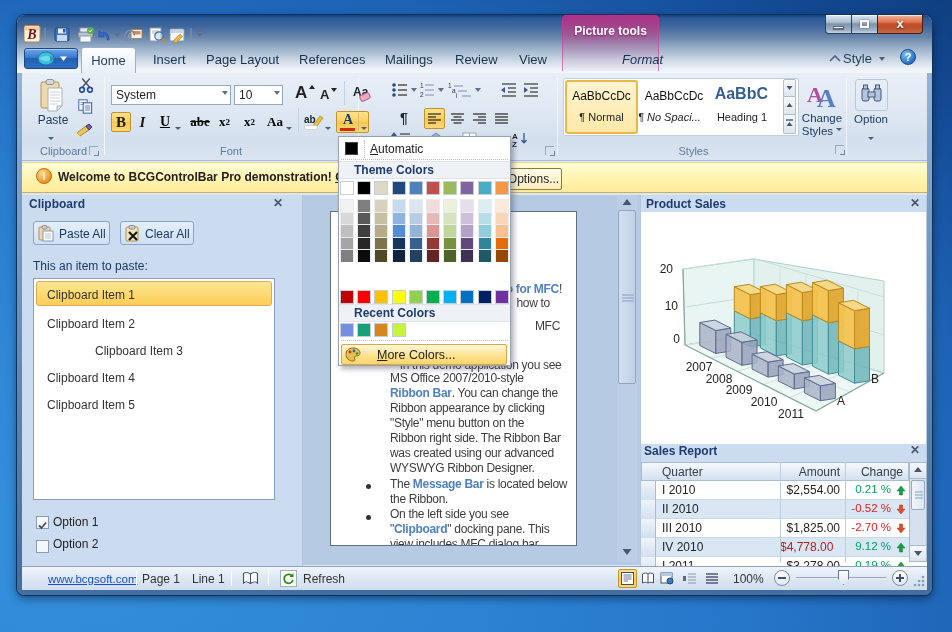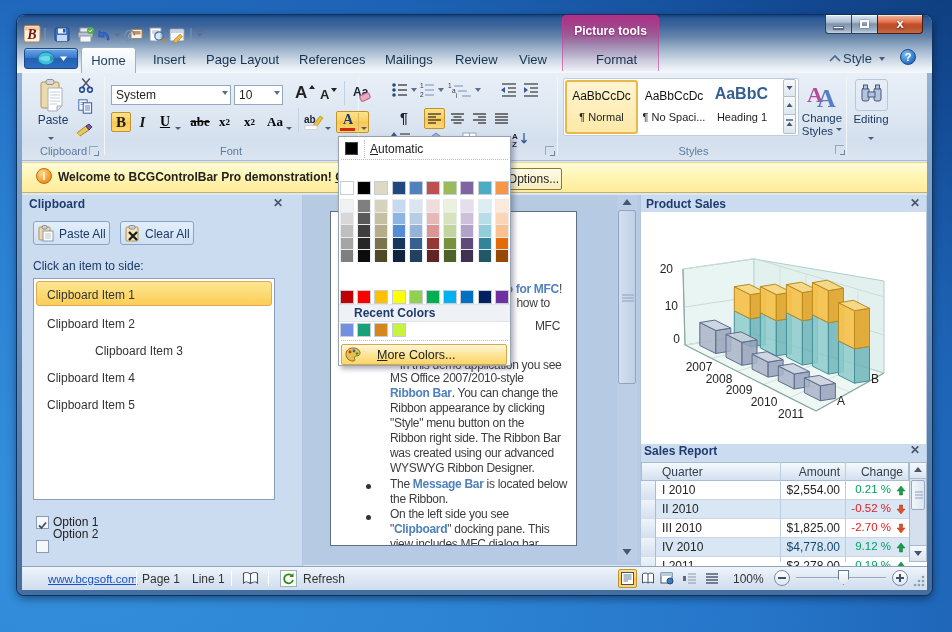--- a/index.html
+++ b/index.html
@@ -114,21 +114,21 @@
         </svg>
   </div>
 
   <div id="hometab" class="abs" style="left:64px;top:32px;width:55px;height:26px;background:linear-gradient(180deg,#fdfeff 0%,#f2f7fb 50%,#e8f0f8 100%);border:1px solid #98b2cc;border-bottom:none;border-radius:3px 3px 0 0;font-size:13px;color:#1e3c5c;text-align:center;line-height:25px;">Home</div>
   <div class="tab abs" style="left:130px;">Insert</div>
   <div class="tab abs" style="left:183px;">Page Layout</div>
   <div class="tab abs" style="left:276px;">References</div>
   <div class="tab abs" style="left:362px;">Mailings</div>
   <div class="tab abs" style="left:432px;">Review</div>
   <div class="tab abs" style="left:496px;">View</div>
-  <div class="tab abs" style="left:573px;width:50px;">Format</div>
+  <div class="tab abs" style="left:599px;width:50px;font-style:italic;">Format</div>
 
   <div class="abs" style="left:810px;top:37px;width:16px;height:14px;"><svg width="16" height="14">
           <path d="M3 9 L8 4 L13 9" fill="none" stroke="#4a6688" stroke-width="1.6"></path>
         </svg></div>
   <div class="abs" style="left:826px;top:36px;font-size:13px;color:#1e3c5c;">Style</div>
   <div class="abs" style="left:862px;top:42px;width:0;height:0;border:3.5px solid transparent;border-top:4px solid #4a6080;"></div>
   <div class="abs" style="left:883px;top:34px;width:16px;height:16px;border-radius:50%;background:radial-gradient(circle at 35% 30%,#7ec0f0,#2a72c8 70%,#1a5aa8);border:1px solid #1a4a88;color:#fff;font-size:11px;font-weight:bold;text-align:center;line-height:15px;">?</div>
  </div>
  <div id="client">
   <div id="ribbon">
@@ -343,21 +343,21 @@
           </g>
    </svg>
    <div class="launch" style="left:523px;top:73px;"></div>
 
    <div class="abs" style="left:541px;top:5px;width:236px;height:58px;background:#fff;border:1px solid #c0cede;border-radius:2px;"></div>
    <div class="abs" style="left:543px;top:7px;width:73px;height:54px;background:linear-gradient(180deg,#fef4d0,#fde9a8);border:2px solid #e8b84c;border-radius:3px;"></div>
    <div class="abs" style="left:543px;top:16px;width:73px;height:14px;font-size:12px;color:#111;text-align:center;">AaBbCcDc</div>
    <div class="abs" style="left:543px;top:38px;width:73px;height:13px;font-size:11px;color:#222;text-align:center;">¶ Normal</div>
    <div class="abs" style="left:620px;top:8px;width:64px;height:52px;background:#fff;"></div>
    <div class="abs" style="left:618px;top:16px;width:68px;height:14px;font-size:12px;color:#111;text-align:center;">AaBbCcDc</div>
-   <div class="abs" style="left:616px;top:38px;width:72px;height:13px;font-size:11px;color:#222;text-align:center;">¶ No Spaci...</div>
+   <div class="abs" style="left:616px;top:38px;width:72px;height:13px;font-size:11px;color:#222;text-align:left;font-style:italic;">¶ No Spaci...</div>
    <div class="abs" style="left:688px;top:8px;width:64px;height:52px;background:#fff;"></div>
    <div class="abs" style="left:686px;top:12px;width:68px;height:18px;font-size:16px;color:#365f91;text-align:center;font-weight:bold;">AaBbC </div>
    <div class="abs" style="left:686px;top:38px;width:68px;height:13px;font-size:11px;color:#222;text-align:center;">Heading 1</div>
    <div class="abs" style="left:761px;top:6px;width:13px;height:56px;">
      <div style="height:18px;background:linear-gradient(#f8fafc,#dde6f0);border:1px solid #aebfd2;border-radius:2px 2px 0 0;"><svg width="11" height="16">
               <path d="M5.5 6 l3 4 h-6 z" fill="#44586e" transform="rotate(180 5.5 8)"></path>
             </svg></div>
      <div style="height:18px;background:linear-gradient(#f8fafc,#dde6f0);border:1px solid #aebfd2;border-top:none;"><svg width="11" height="16">
               <path d="M5.5 6 l3 4 h-6 z" fill="#44586e"></path>
             </svg></div>
@@ -379,21 +379,21 @@
     <svg width="31" height="30" viewBox="0 0 31 30">
             <g fill="#b4c4dc" stroke="#44587a" stroke-width="1">
               <rect x="6" y="8" width="7" height="13" rx="2"></rect>
               <rect x="18" y="8" width="7" height="13" rx="2"></rect>
               <rect x="12" y="12" width="7" height="5"></rect>
               <rect x="7.5" y="5" width="4" height="4"></rect>
               <rect x="19.5" y="5" width="4" height="4"></rect>
             </g>
           </svg>
    </div>
-   <div class="abs" style="left:825px;top:40px;width:48px;height:13px;font-size:11.5px;color:#1e3c64;text-align:center;">Editing</div>
+   <div class="abs" style="left:825px;top:40px;width:48px;height:13px;font-size:11.5px;color:#1e3c64;text-align:center;">Option</div>
    <div class="abs" style="left:846px;top:56px;"><span class="caret"></span></div>
   </div>
   <div id="msgbar">
    <div class="abs" style="left:14px;top:5px;width:16px;height:16px;border-radius:50%;background:radial-gradient(circle at 35% 30%,#ffd88a,#f49a28 65%,#d87818);border:1px solid #b86a14;color:#fff;font-size:11px;font-weight:bold;text-align:center;line-height:15px;">i</div>
    <div class="abs" style="left:36px;top:7px;width:448px;overflow:hidden;font-size:12px;font-weight:bold;color:#222;white-space:nowrap;">Welcome to BCGControlBar Pro demonstration! <span style="text-decoration:underline;">Click here to see the list of our new features!</span></div>
    <div class="abs" style="left:483px;top:5px;width:57px;height:22px;background:linear-gradient(180deg,#fefbe8,#f7edbe);border:1px solid #8a7a40;border-radius:2px;font-size:12px;color:#222;text-align:center;line-height:20px;">Options...</div>
   </div>
   <div id="work">
 
    <div class="abs" style="left:0;top:0;width:281px;height:371px;background:#ccdcf0;border-right:1px solid #b2c6e0;">
@@ -413,35 +413,35 @@
       <span class="abs" style="left:25px;top:5px;font-size:12px;color:#1a3a64;">Paste All</span>
     </div>
     <div class="abs" style="left:98px;top:26px;width:74px;height:24px;border:1px solid #8aa4c8;border-radius:3px;background:linear-gradient(180deg,#e3eefb,#cfe0f4);">
       <svg class="abs" style="left:4px;top:3px;" width="17" height="17" viewBox="0 0 17 17">
               <rect x="1" y="2" width="12" height="14" rx="1" fill="#f2e3b8" stroke="#b09554"></rect>
               <rect x="4" y="0.5" width="6" height="3.5" rx="1.5" fill="#d0d0d0" stroke="#888"></rect>
               <path d="M4 7 L12 15 M12 7 L4 15" stroke="#1a1a1a" stroke-width="2.2"></path>
             </svg>
       <span class="abs" style="left:24px;top:5px;font-size:12px;color:#1a3a64;">Clear All</span>
     </div>
-    <div class="abs" style="left:11px;top:64px;font-size:12px;color:#1a3a64;">Click an item to side:</div>
+    <div class="abs" style="left:11px;top:64px;font-size:12px;color:#1a3a64;">This an item to paste:</div>
     <div class="abs" style="left:11px;top:83px;width:242px;height:222px;background:#fff;border:1px solid #8aa0ba;">
       <div class="abs" style="left:2px;top:2px;width:236px;height:25px;background:linear-gradient(180deg,#fde791,#fbce57);border:1px solid #dfa855;border-radius:3px;"></div>
       <div class="abs" style="left:13px;top:9px;font-size:12px;color:#333;">Clipboard Item 1</div>
       <div class="abs" style="left:13px;top:38px;font-size:12px;color:#333;">Clipboard Item 2</div>
       <div class="abs" style="left:13px;top:65px;font-size:12px;color:#333;margin-left:48px;">Clipboard Item 3</div>
       <div class="abs" style="left:13px;top:92px;font-size:12px;color:#333;">Clipboard Item 4</div>
       <div class="abs" style="left:13px;top:119px;font-size:12px;color:#333;">Clipboard Item 5</div>
     </div>
     <div class="abs" style="left:14px;top:321px;width:13px;height:13px;background:#f4f8fc;border:1px solid #8a9ab0;"><svg width="11" height="11">
               <path d="M2 5.5 L4.5 8 L9 2.5" stroke="#44506a" stroke-width="1.8" fill="none"></path>
             </svg></div>
     <div class="abs" style="left:31px;top:320px;font-size:12px;color:#222;">Option 1</div>
     <div class="abs" style="left:14px;top:345px;width:13px;height:13px;background:#f4f8fc;border:1px solid #8a9ab0;"></div>
-    <div class="abs" style="left:31px;top:332px;font-size:12px;color:#222;">Option 2</div>
+    <div class="abs" style="left:31px;top:342px;font-size:12px;color:#222;">Option 2</div>
    </div>
 
    <div class="abs" style="left:281px;top:0;width:337px;height:367px;background:#b6cae4;">
     <div class="abs" style="left:27px;top:16px;width:247px;height:335px;background:#fff;border:1px solid #5f6e80;overflow:hidden;font-size:12.5px;color:#3c3c3c;" id="page">
      <div class="abs dl" style="right:14px;top:70px;"><b class="lk">o for MFC</b>!</div>
      <div class="abs dl" style="right:26px;top:84px;">how to</div>
      <div class="abs dl" style="right:16px;top:97px;margin-top:10px;">MFC</div>
      <span class="bu" style="top:146px;"></span>
      <div class="abs dl" style="right:14.5px;top:145.5px;">In this demo application you see</div>
      <div class="abs dl" style="left:59px;top:159px;">MS Office 2007/2010-style</div>
@@ -583,21 +583,21 @@
      <div class="abs" style="left:0;top:56.8px;width:15px;height:18.9px;background:linear-gradient(180deg,#eef4fa,#d4e0ef);border-right:1px solid #a9bcd4;"></div>
      <div class="abs" style="left:21px;top:58.8px;font-size:12px;color:#222;">III 2010</div>
      <div class="abs" style="left:139px;top:58.8px;width:60px;text-align:right;font-size:12px;color:#222;">$1,825.00</div>
      <div class="abs" style="left:198px;top:58.8px;width:52px;text-align:right;font-size:11.5px;color:#e02020;">-2.70 %</div>
      <svg class="abs" style="left:255px;top:60.8px;" width="10" height="11" viewBox="0 0 10 11">
               <path d="M5 10 L9 5 H6.5 V1 H3.5 V5 H1 z" fill="#e05030" stroke="#a03010" stroke-width=".5"></path>
             </svg>
      <div class="abs" style="left:0;top:75.69999999999999px;width:268px;height:18.9px;background:#d9e6f4;border-bottom:1px solid #c8d6e8;"></div>
      <div class="abs" style="left:0;top:75.69999999999999px;width:15px;height:18.9px;background:linear-gradient(180deg,#eef4fa,#d4e0ef);border-right:1px solid #a9bcd4;"></div>
      <div class="abs" style="left:21px;top:77.69999999999999px;font-size:12px;color:#222;">IV 2010</div>
-     <div class="abs" style="left:139px;top:77.69999999999999px;width:60px;text-align:right;font-size:12px;color:#0c4a6e;">$4,778.00</div>
+     <div class="abs" style="left:139px;top:77.69999999999999px;width:60px;font-size:12px;color:#b91c1c;">$4,778.00</div>
      <div class="abs" style="left:198px;top:77.69999999999999px;width:52px;text-align:right;font-size:11.5px;color:#00a060;">9.12 %</div>
      <svg class="abs" style="left:255px;top:79.69999999999999px;" width="10" height="11" viewBox="0 0 10 11">
               <path d="M5 1 L9 6 H6.5 V10 H3.5 V6 H1 z" fill="#18a048" stroke="#0a7030" stroke-width=".5"></path>
             </svg>
      <div class="abs" style="left:0;top:94.6px;width:268px;height:18.9px;background:#ffffff;border-bottom:1px solid #c8d6e8;"></div>
      <div class="abs" style="left:0;top:94.6px;width:15px;height:18.9px;background:linear-gradient(180deg,#eef4fa,#d4e0ef);border-right:1px solid #a9bcd4;"></div>
      <div class="abs" style="left:21px;top:96.6px;font-size:12px;color:#222;">I 2011</div>
      <div class="abs" style="left:139px;top:96.6px;width:60px;text-align:right;font-size:12px;color:#222;">$3,278.00</div>
      <div class="abs" style="left:198px;top:96.6px;width:52px;text-align:right;font-size:11.5px;color:#00a060;">0.19 %</div>
      <svg class="abs" style="left:255px;top:98.6px;" width="10" height="11" viewBox="0 0 10 11">
@@ -694,20 +694,21 @@
             <circle cx="7" cy="10" r="1.3"></circle>
             <circle cx="11" cy="10" r="1.3"></circle>
           </g>
         </svg>
   </div>
   <div id="drop">
    <div class="abs" style="left:6px;top:5px;width:13px;height:13px;background:#000;border:1px solid #444;"></div>
    <div class="abs" style="left:25px;top:3px;height:18px;width:0;border-left:1px dotted #b8bcc4;"></div>
    <div class="abs" style="left:31px;top:5px;font-size:12px;color:#222;"><u>A</u>utomatic</div>
    <div class="abs" style="left:2px;top:22px;width:167px;border-top:1px dotted #b8bcc4;"></div>
+   <div class="dhead" style="top:24px;">Theme Colors</div>
    <div class="swr" style="left:1.1px;top:44px;">
           <div class="sw" style="background:#ffffff;"></div>
           <div class="sw" style="background:#000000;"></div>
           <div class="sw" style="background:#ddd9c3;"></div>
           <div class="sw" style="background:#1f497d;"></div>
           <div class="sw" style="background:#4f81bd;"></div>
           <div class="sw" style="background:#c0504d;"></div>
           <div class="sw" style="background:#9bbb59;"></div>
           <div class="sw" style="background:#8064a2;"></div>
           <div class="sw" style="background:#4bacc6;"></div>

